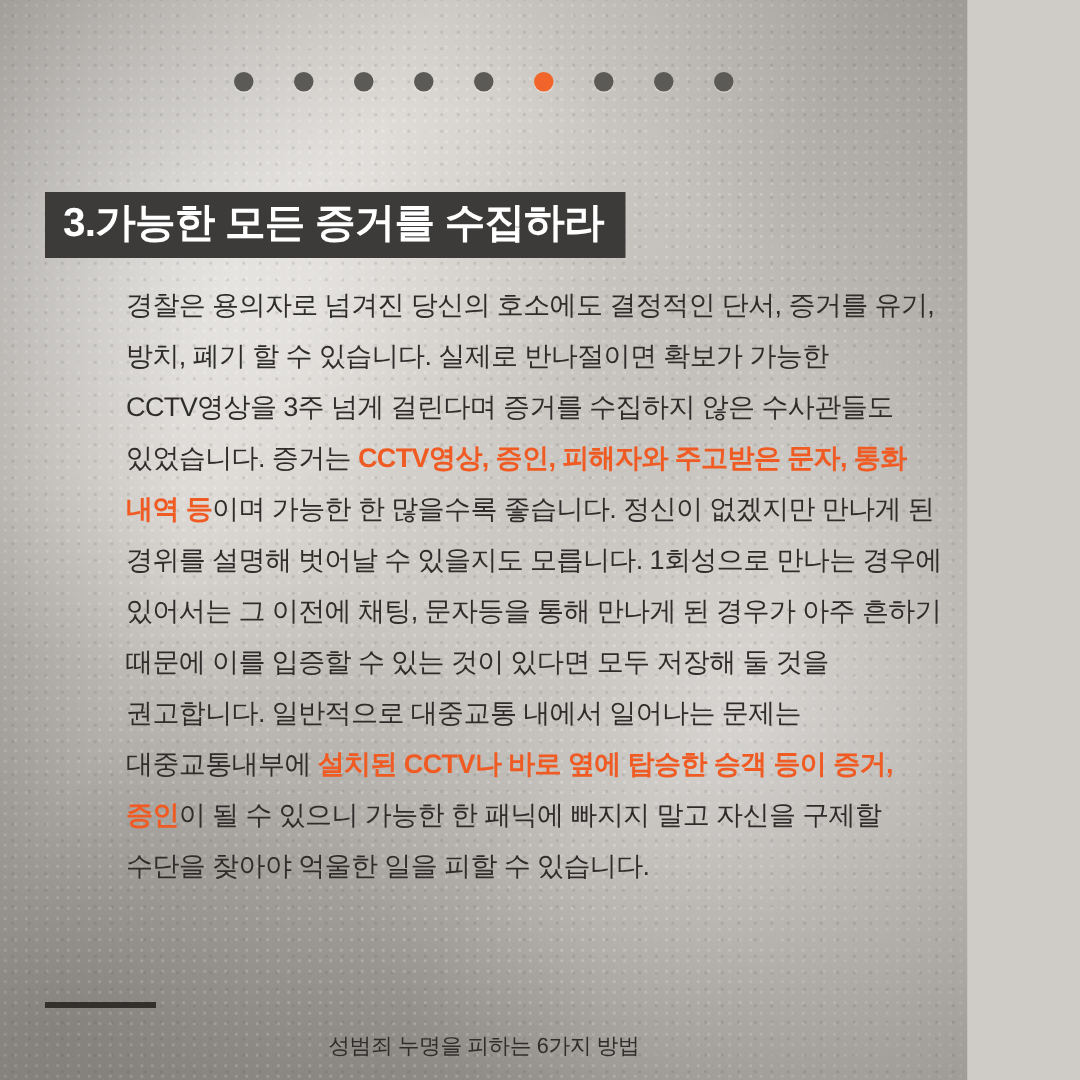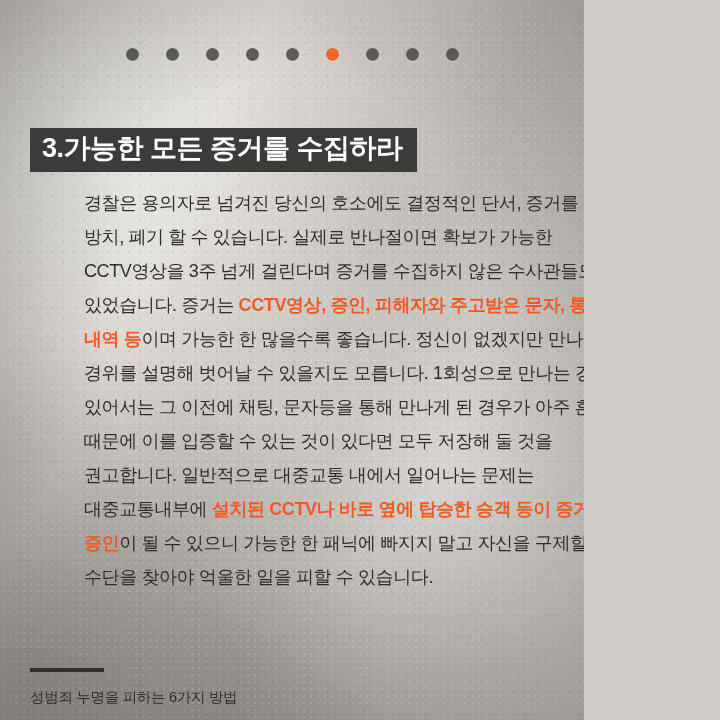--- a/index.html
+++ b/index.html
@@ -9,21 +9,21 @@
   body {
     width: 720px;
     height: 720px;
     font-family: "Liberation Sans", sans-serif;
     background: #cfcbc6;
     overflow: hidden;
   }
 
   .card {
     position: relative;
-    width: 584px;
+    width: 645px;
     height: 720px;
     box-sizing: border-box;
     background-color: #d2cec9;
     background-image:
       radial-gradient(circle at 18% 22%, rgba(255,255,255,0.55) 0%, rgba(255,255,255,0) 38%),
       radial-gradient(circle at 78% 68%, rgba(255,255,255,0.35) 0%, rgba(255,255,255,0) 42%),
       radial-gradient(circle at 50% 110%, rgba(90,86,82,0.35) 0%, rgba(90,86,82,0) 45%),
       radial-gradient(circle at 6% 95%, rgba(70,66,62,0.30) 0%, rgba(70,66,62,0) 40%),
       linear-gradient(115deg, rgba(140,136,130,0.35) 0%, rgba(220,217,212,0.25) 30%, rgba(150,146,141,0.30) 60%, rgba(210,206,201,0.20) 100%);
     overflow: hidden;
@@ -117,21 +117,21 @@
     height: 4px;
     background: #332f2d;
     z-index: 3;
   }
   .footer {
     position: absolute;
     left: 30px;
     right: 30px;
     top: 688px;
     display: flex;
-    justify-content: flex-start;
+    justify-content: center;
     align-items: center;
     z-index: 3;
     font-size: 14.5px;
     color: #2f2d2b;
     letter-spacing: -0.3px;
   }
   .footer-right {
     display: flex;
     align-items: center;
     gap: 12px;

